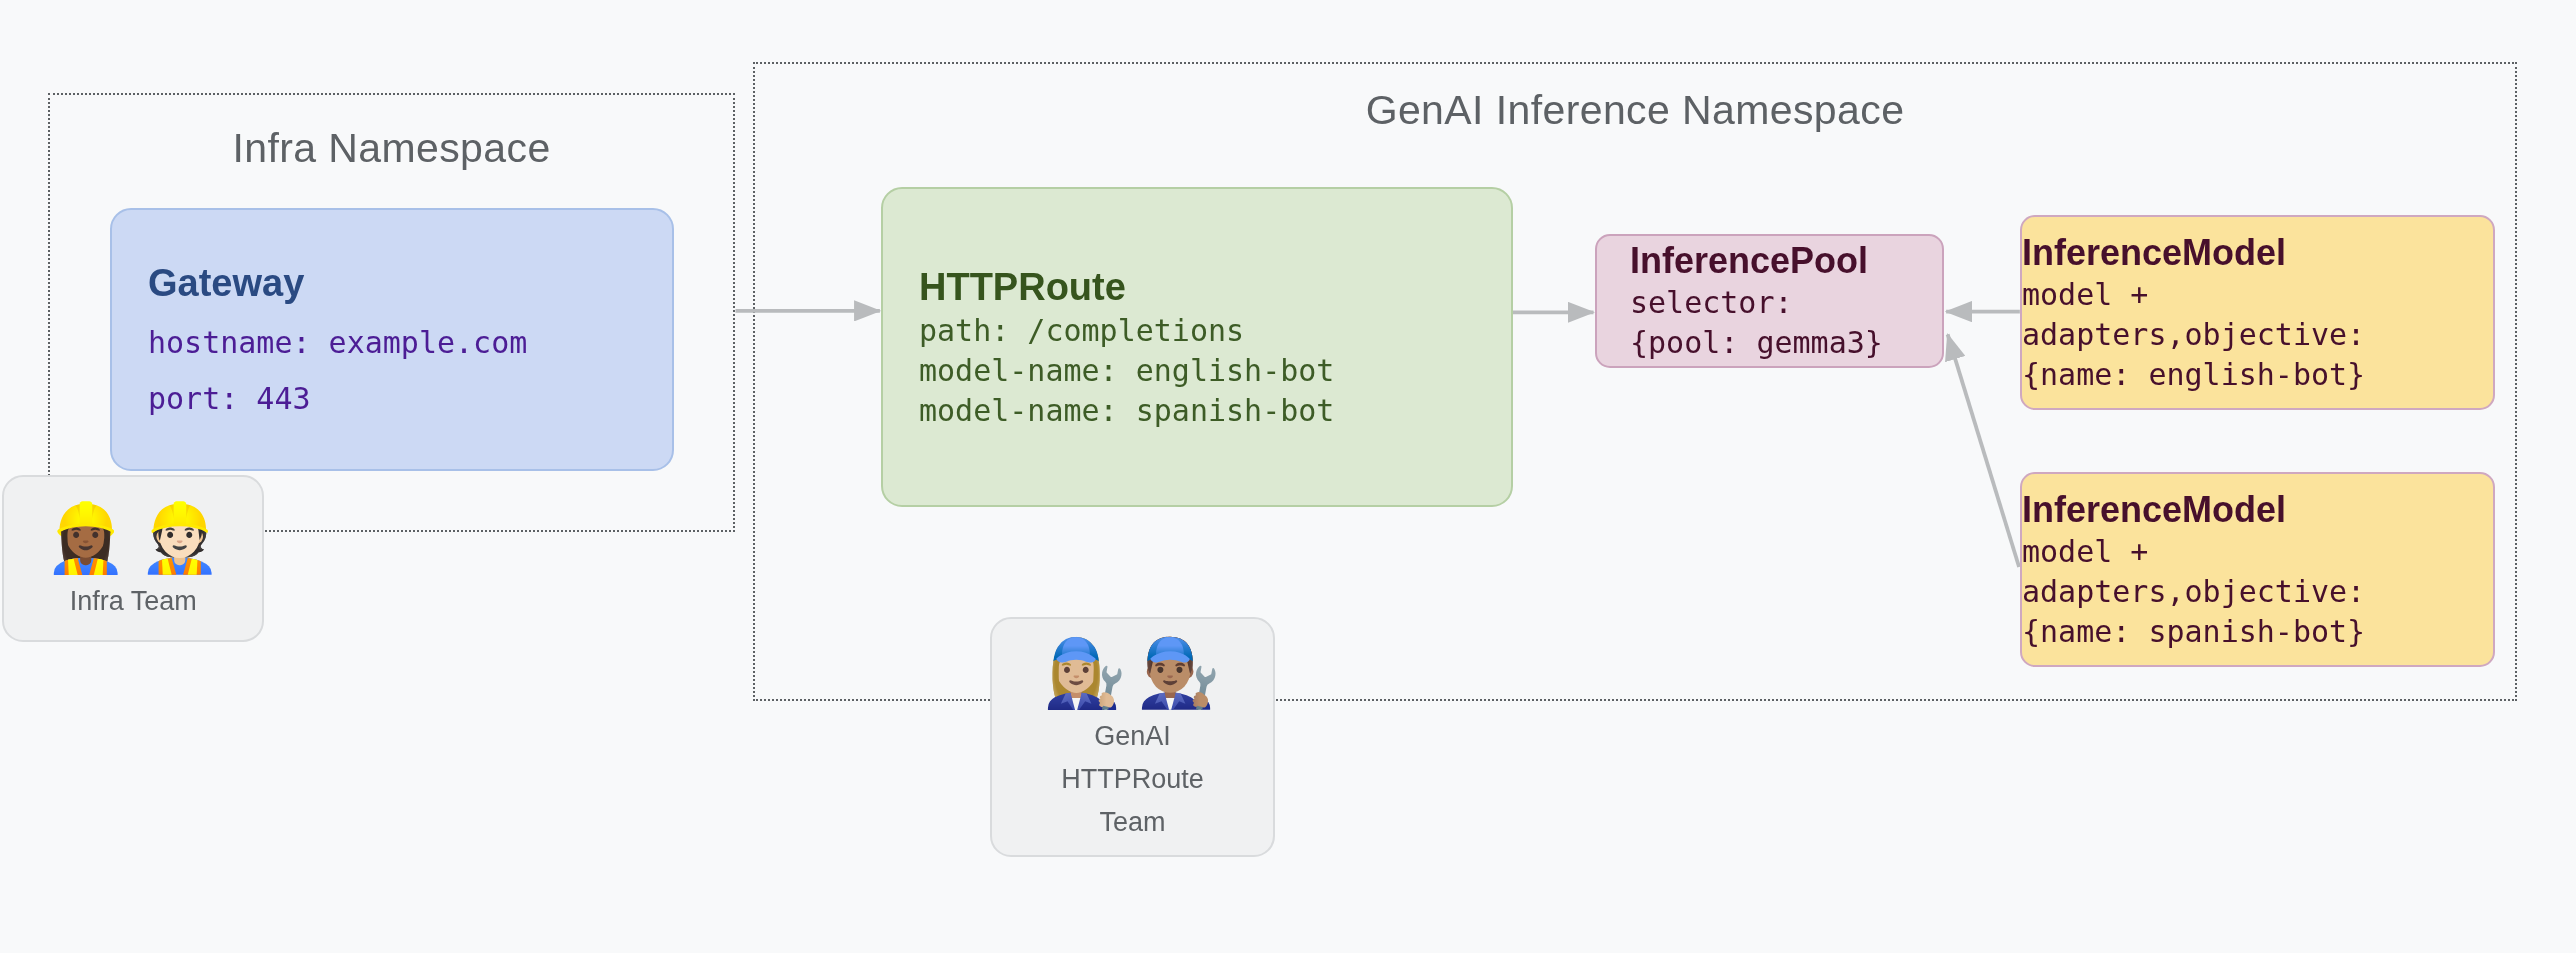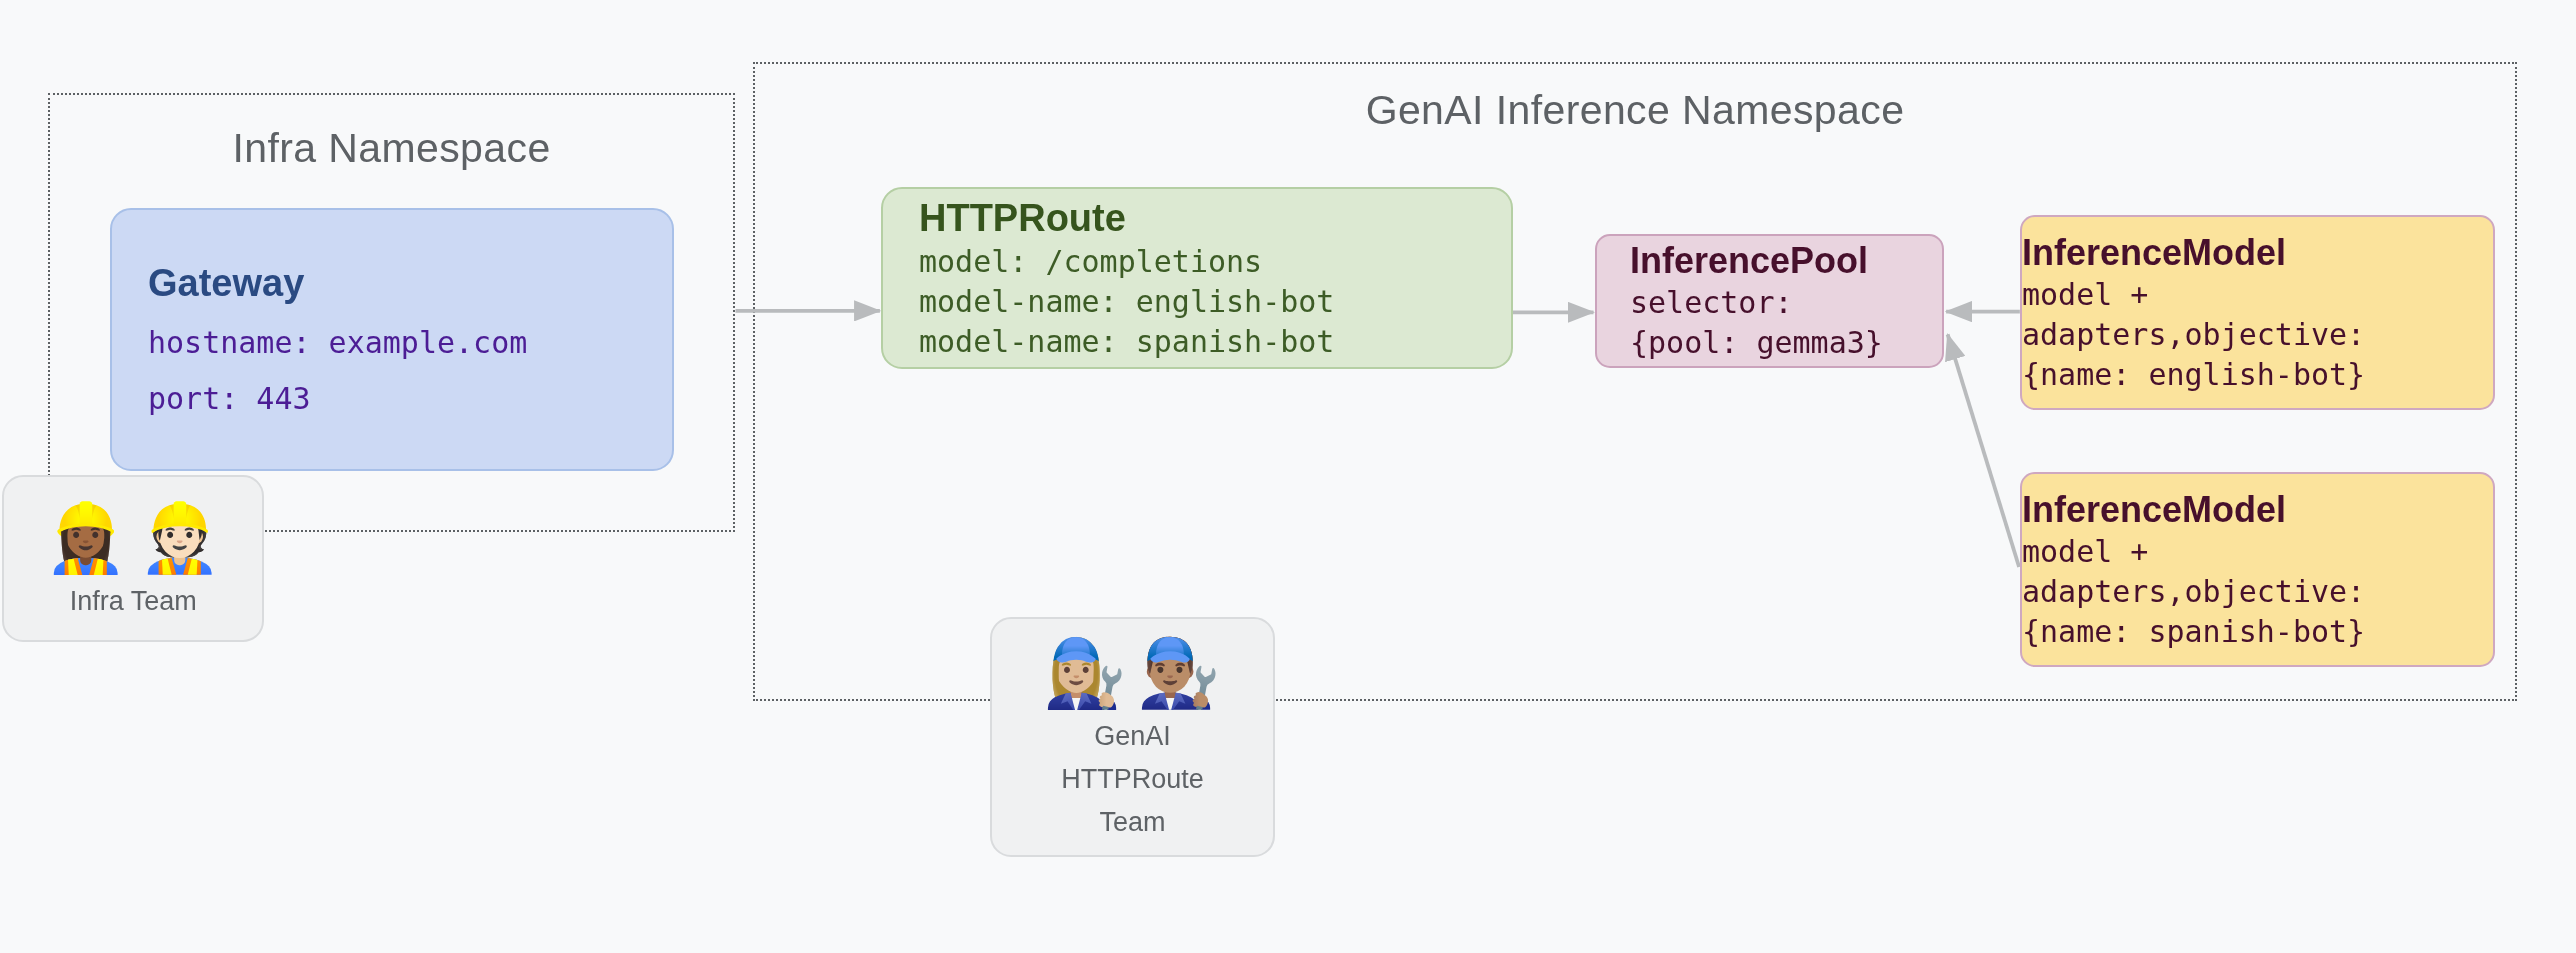--- a/index.html
+++ b/index.html
@@ -68,21 +68,21 @@
 
   .card-gateway {
     left: 110px; top: 208px; width: 564px; height: 263px;
     background: #ccd9f4; border-color: #a8c0e8;
     padding-left: 36px;
   }
   .card-gateway .card-title { color: #2a4a82; }
   .card-gateway .code { color: #4c1d95; margin-top: 16px; }
 
   .card-httproute {
-    left: 881px; top: 187px; width: 632px; height: 182px;
+    left: 881px; top: 187px; width: 632px; height: 320px;
     background: #dce9d2; border-color: #b5cfa4;
     padding-left: 36px;
   }
   .card-httproute .card-title { color: #36541d; }
   .card-httproute .code { color: #3d5c26; }
 
   .card-pool {
     left: 1595px; top: 234px; width: 349px; height: 134px;
     background: #e9d4df; border-color: #cba3bc;
     padding-left: 33px;
@@ -159,21 +159,21 @@
   </svg>
 
   <div class="card card-gateway">
     <div class="card-title">Gateway</div>
     <div class="code">hostname: example.com</div>
     <div class="code">port: 443</div>
   </div>
 
   <div class="card card-httproute">
     <div class="card-title">HTTPRoute</div>
-    <div class="code">model: /completions</div>
+    <div class="code">path: /completions</div>
     <div class="code">model-name: english-bot</div>
     <div class="code">model-name: spanish-bot</div>
   </div>
 
   <div class="card card-pool">
     <div class="card-title">InferencePool</div>
     <div class="code">selector:</div>
     <div class="code">{pool: gemma3}</div>
   </div>
 

